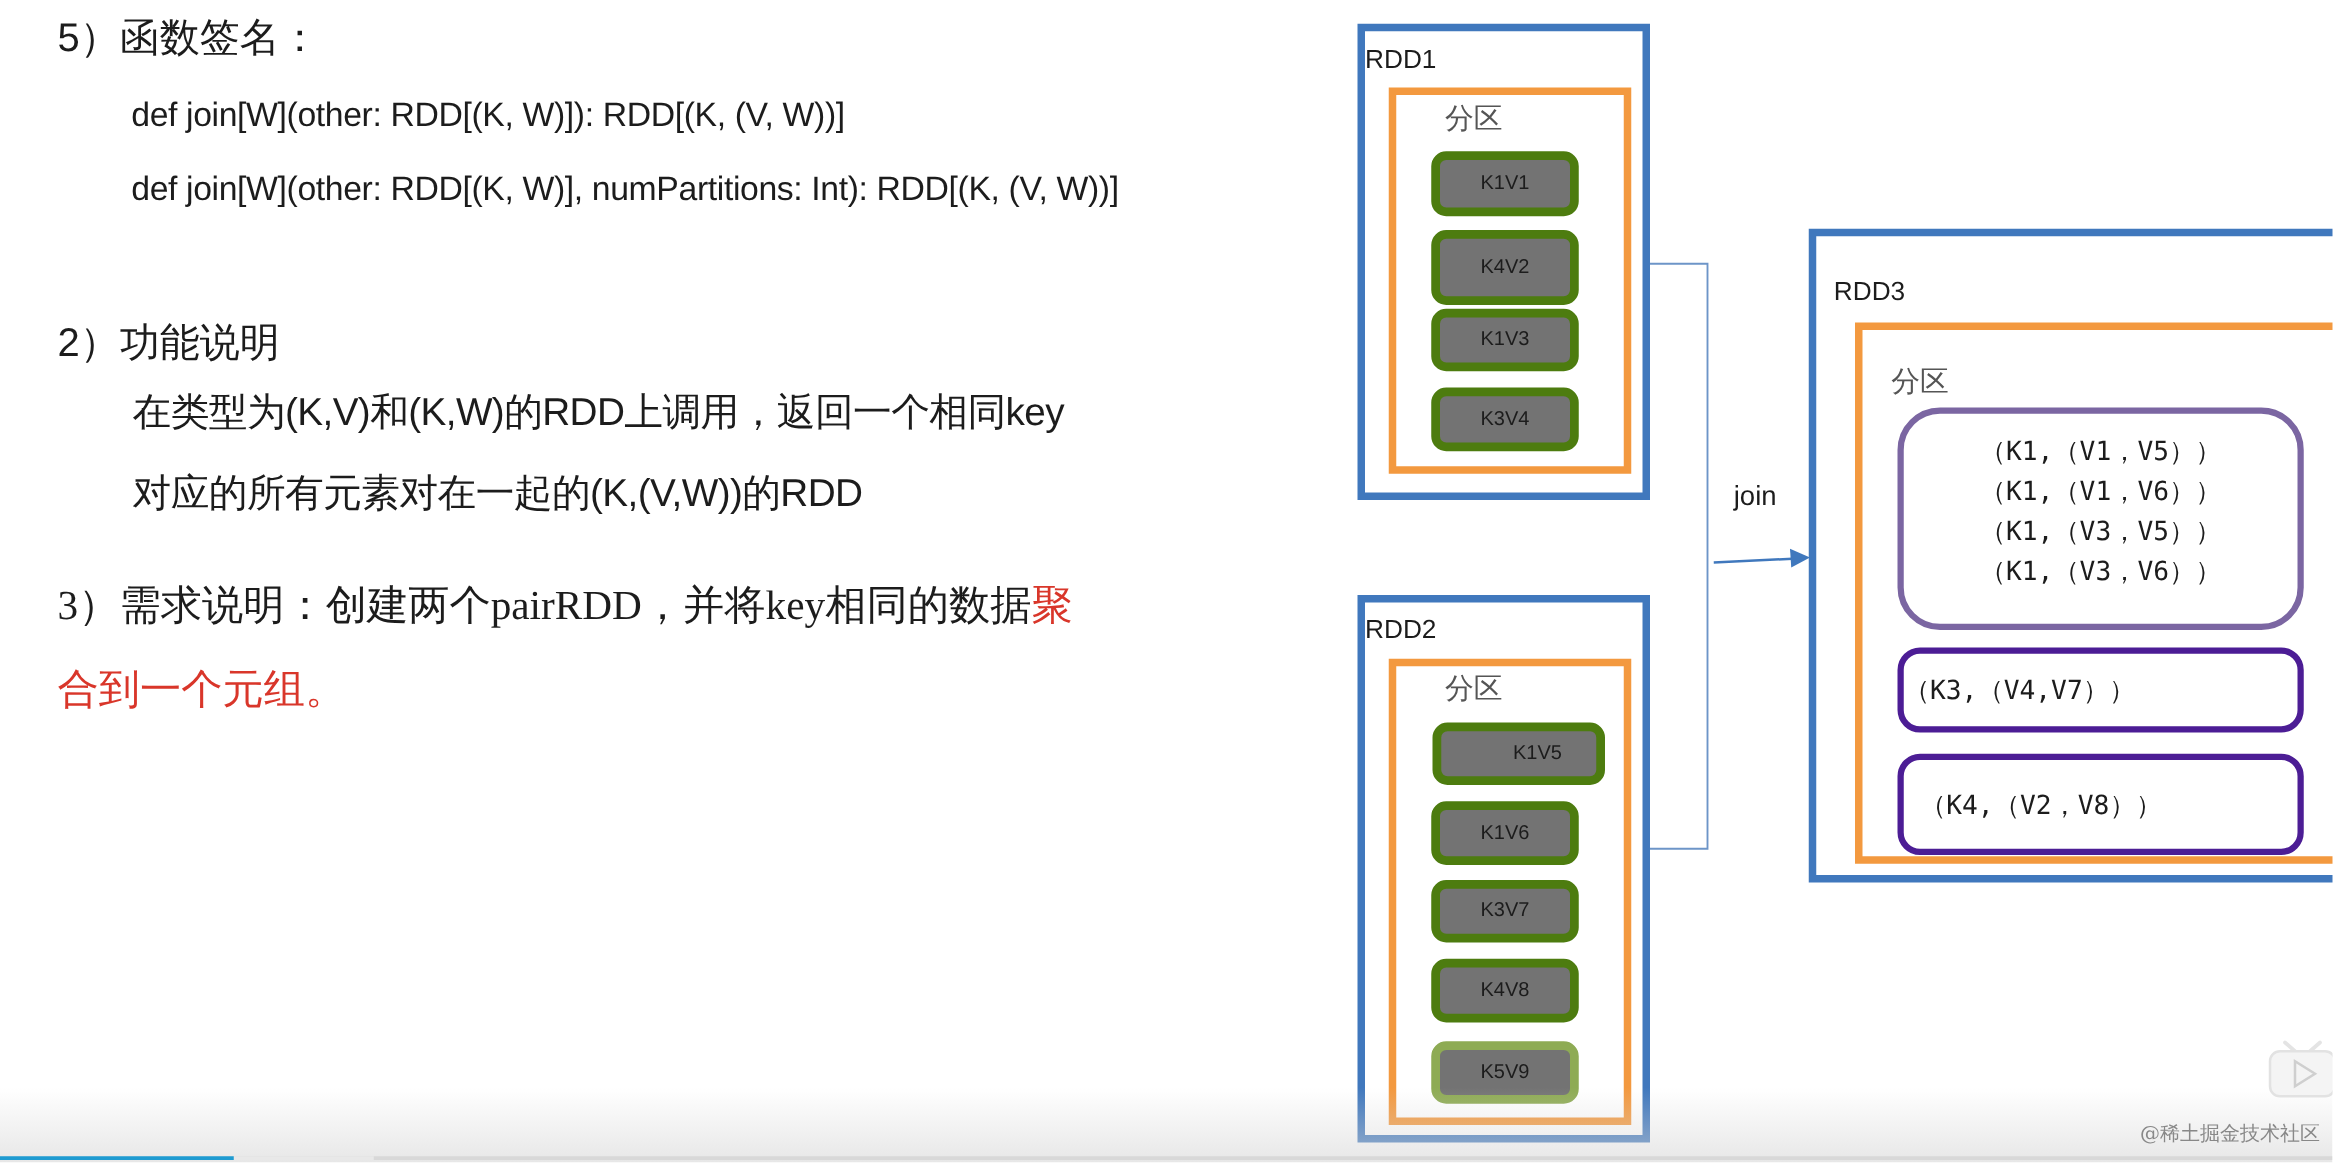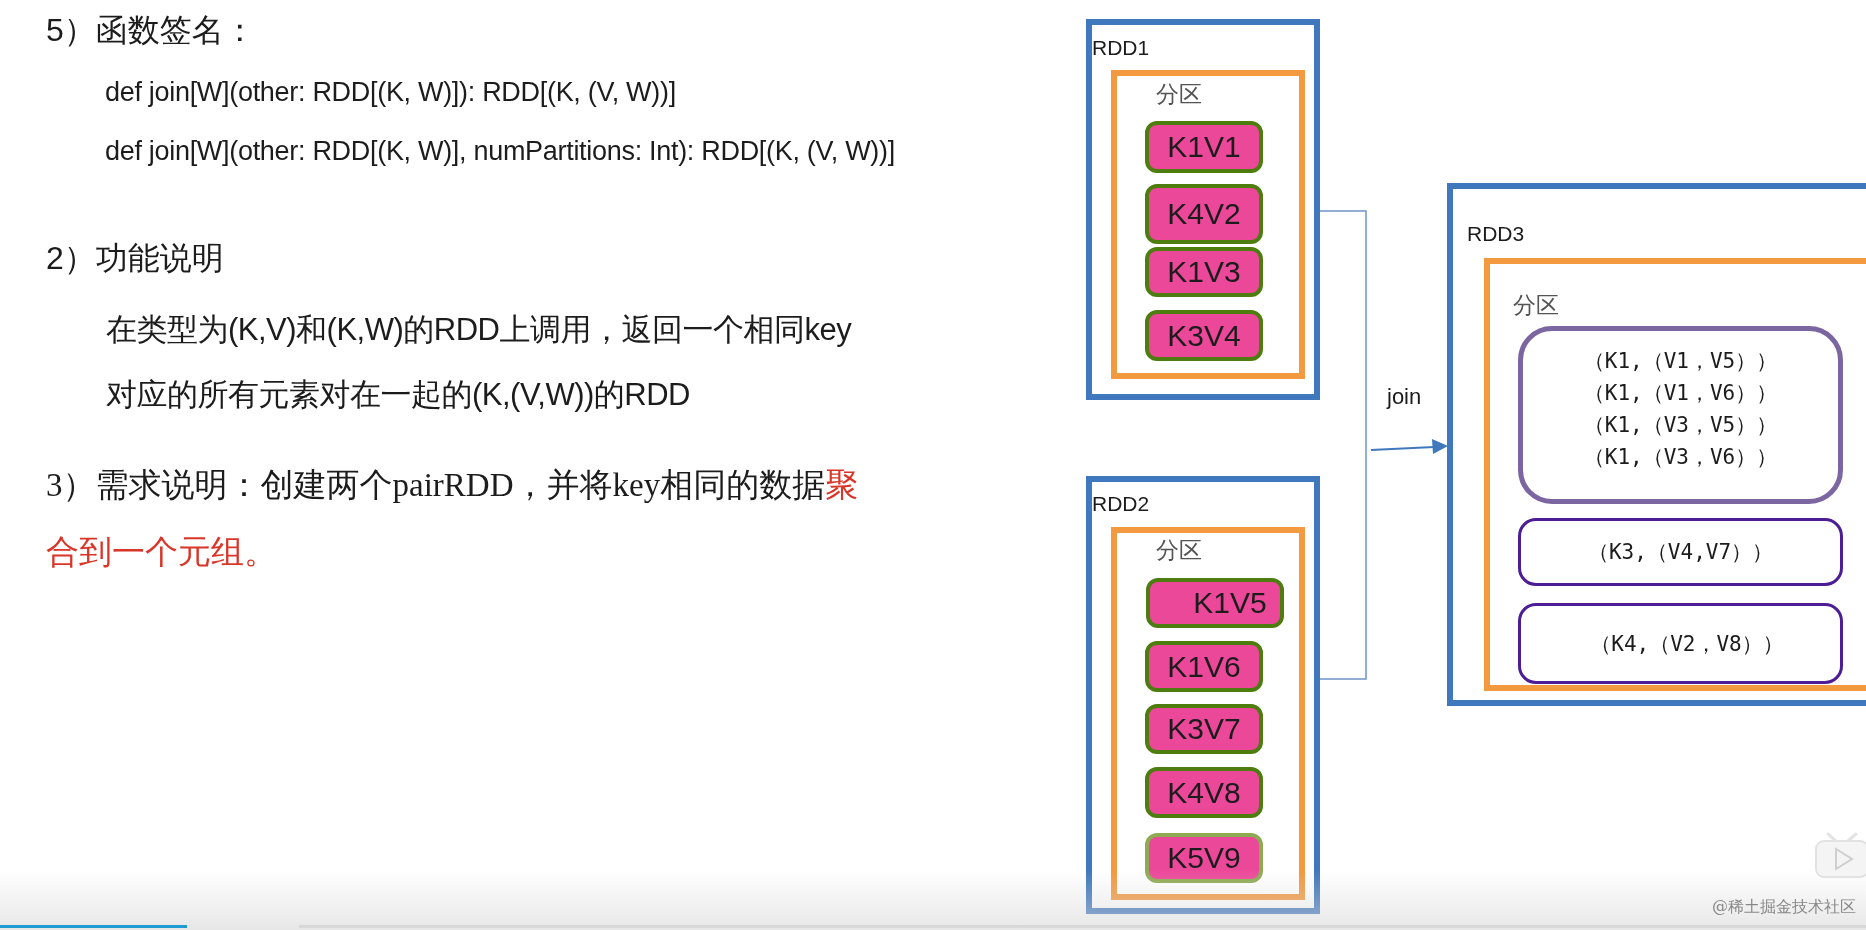--- a/index.html
+++ b/index.html
@@ -14,38 +14,38 @@
   .sig { font-size:27px; line-height:36px; color:#1c1c1c; letter-spacing:-0.3px; }
   .body-text { font-size:31px; line-height:40px; color:#1c1c1c; letter-spacing:-0.5px; }
   .serif { font-family:"Liberation Serif", "DejaVu Serif", serif; font-size:33px; line-height:42px; color:#1c1c1c; }
   .red { color:#d9362a; }
 
   .box { position:absolute; box-sizing:border-box; }
   .blue { border:6px solid #4078bd; }
   .orange { border:6px solid #f3993f; }
   .item {
     position:absolute; box-sizing:border-box;
-    border:4px solid #4d7c0f; border-radius:12px;
+    border:7px solid #4d7c0f; border-radius:12px;
     display:flex; align-items:center; justify-content:center;
-    font-size:30px; color:#1c1c1c; background:#ec4899;
+    font-size:16px; color:#1c1c1c; background:#737373;
   }
   .item.green { border-color:#8eab54; }
   .label { position:absolute; font-size:21px; color:#1c1c1c; }
   .part-label { position:absolute; font-size:23px; color:#555; font-family:"DejaVu Serif", serif; }
   .big-item {
     position:absolute; box-sizing:border-box;
     border:5px solid #7b66a2; border-radius:34px;
     font-family:"DejaVu Sans Mono", "Liberation Mono", monospace;
     font-size:21px; color:#1c1c1c; background:#fff;
     padding-top:14px; text-align:center; line-height:32px;
   }
   .rdd3-item {
     position:absolute; box-sizing:border-box;
-    border:3px solid #4c1d95; border-radius:18px;
-    display:flex; align-items:center; justify-content:center;
+    border:5px solid #4c1d95; border-radius:18px;
+    display:flex; align-items:center; justify-content:flex-start;
     font-family:"DejaVu Sans Mono", "Liberation Mono", monospace;
     font-size:21px; color:#1c1c1c; background:#fff;
   }
   svg.overlay { position:absolute; left:0; top:0; pointer-events:none; }
   .bottom-fade {
     position:absolute; left:0; bottom:0; width:1866px; height:60px;
     background:linear-gradient(to bottom, rgba(255,255,255,0), rgba(215,215,215,0.6));
   }
   .progress-track { position:absolute; left:0; bottom:2px; width:1866px; height:3px; background:rgba(200,200,200,0.5); }
   .progress-buffer { position:absolute; left:0; top:0; height:3px; background:#e8e8e8; }
@@ -53,21 +53,21 @@
   .watermark { position:absolute; right:10px; bottom:12px; font-size:16px; color:#888; font-family:"DejaVu Serif", serif; }
   .tv-icon { position:absolute; left:1814px; top:832px; width:56px; height:48px; }
 </style>
 </head>
 <body>
 
 <div class="abs h1" style="left:46px; top:10px;">5）函数签名：</div>
 <div class="abs sig" style="left:105px; top:74px;">def join[W](other: RDD[(K, W)]): RDD[(K, (V, W))]</div>
 <div class="abs sig" style="left:105px; top:133px;">def join[W](other: RDD[(K, W)], numPartitions: Int): RDD[(K, (V, W))]</div>
 
-<div class="abs h1" style="left:46px; top:238px;">2）功能说明</div>
+<div class="abs h1" style="left:46px; top:254px;">2）功能说明</div>
 <div class="abs body-text" style="left:106px; top:310px;">在类型为(K,V)和(K,W)的RDD上调用，返回一个相同key</div>
 <div class="abs body-text" style="left:106px; top:375px;">对应的所有元素对在一起的(K,(V,W))的RDD</div>
 
 <div class="abs serif" style="left:46px; top:464px;"><span>3）需求说明：创建两个pairRDD，并将key相同的数据</span><span class="red">聚</span></div>
 <div class="abs serif red" style="left:46px; top:531px;">合到一个元组。</div>
 
 <svg class="overlay" width="1866" height="930">
   <polyline points="1319,211 1366,211 1366,679 1319,679" fill="none" stroke="#6d95c8" stroke-width="1.5"></polyline>
   <line x1="1371" y1="450" x2="1434" y2="447" stroke="#4078bd" stroke-width="2"></line>
   <polygon points="1448,446 1432,439 1433,454" fill="#4078bd"></polygon>

